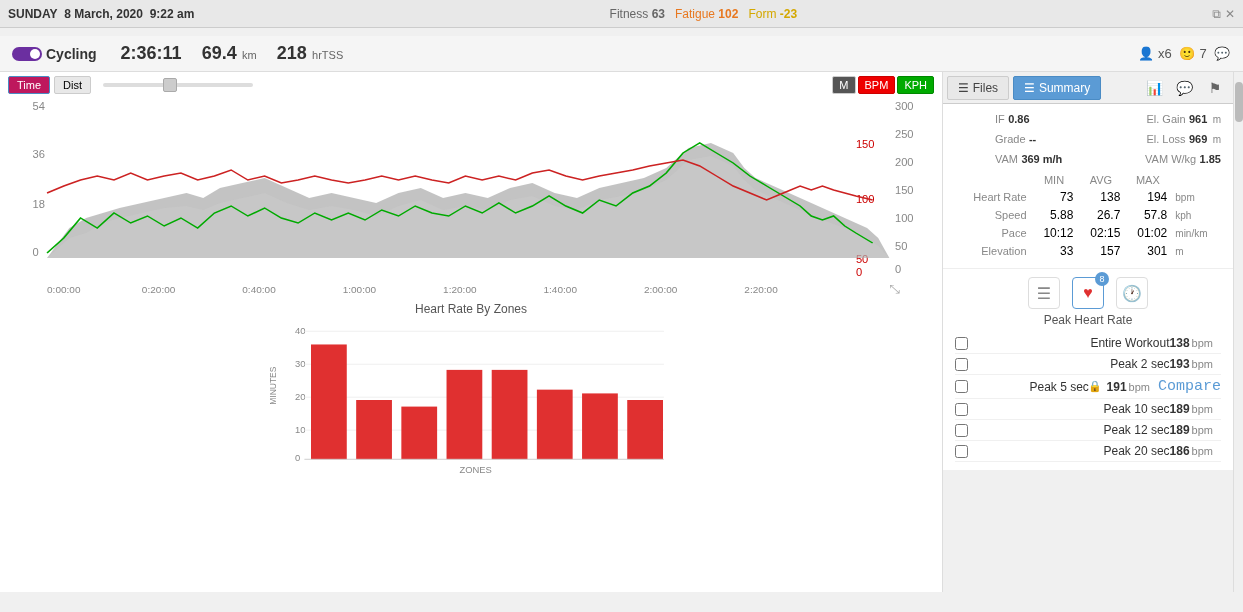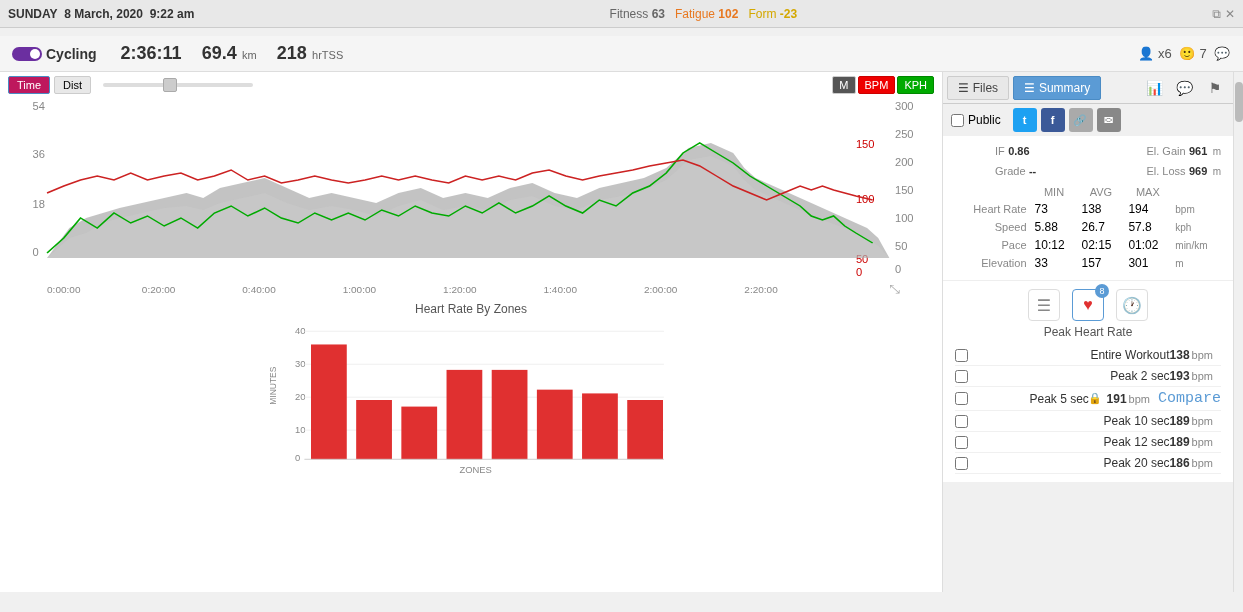--- a/index.html
+++ b/index.html
@@ -125,21 +125,21 @@
 
     
     .stats-section {
       padding: 8px 12px;
       background: #fff;
       border-bottom: 1px solid #eee;
     }
 
     .stats-table { width: 100%; border-collapse: collapse; }
     .stats-table th { font-size: 11px; color: #888; font-weight: normal; text-align: center; padding: 2px 4px; }
-    .stats-table td { font-size: 12px; text-align: left; padding: 2px 4px; }
+    .stats-table td { font-size: 12px; text-align: right; padding: 2px 4px; }
     .stats-table td.label { text-align: right; color: #888; font-size: 11px; }
     .stats-table td.unit { font-size: 10px; color: #888; text-align: left; }
 
     
     .peak-hr-section { padding: 8px 12px; background: #fff; }
     .peak-hr-icons { display: flex; justify-content: center; gap: 12px; align-items: center; margin-bottom: 4px; }
     .peak-hr-icon { width: 32px; height: 32px; border: 1px solid #ddd; border-radius: 4px; display: flex; align-items: center; justify-content: center; font-size: 16px; color: #888; position: relative; }
     .peak-hr-icon.active { border-color: #5b9bd5; }
     .badge { position: absolute; top: -6px; right: -6px; background: #5b9bd5; color: #fff; border-radius: 50%; width: 14px; height: 14px; font-size: 9px; display: flex; align-items: center; justify-content: center; }
     .peak-hr-label { text-align: center; font-size: 12px; color: #555; margin-bottom: 6px; }
@@ -332,30 +332,20 @@
           <span>☰</span>
           <span>Summary</span>
         </button>
         <div class="tab-icons">
           <button class="tab-icon-btn">📊</button>
           <button class="tab-icon-btn">💬</button>
           <button class="tab-icon-btn">⚑</button>
         </div>
       </div>
 
-      <div class="social-bar">
-        <label class="checkbox-public">
-          <input type="checkbox" style="">
-          <span>Public</span>
-        </label>
-        <span class="social-icon social-twitter">t</span>
-        <span class="social-icon social-facebook">f</span>
-        <span class="social-icon social-link">🔗</span>
-        <span class="social-icon social-email">✉</span>
-      </div>
 
       <div class="stats-section">
         <div style="display:flex; gap:16px; margin-bottom:6px;">
           <div>
             <span class="info-label">IF</span>
             <span class="info-val">0.86</span>
           </div>
           <div style="margin-left:auto;">
             <span class="info-label">El. Gain</span>
             <span class="info-val">961</span>
@@ -364,20 +354,30 @@
         </div>
         <div style="display:flex; gap:16px; margin-bottom:6px;">
           <div>
             <span class="info-label">Grade</span>
             <span class="info-val">--</span>
           </div>
           <div style="margin-left:auto;">
             <span class="info-label">El. Loss</span>
             <span class="info-val">969</span>
             <span class="info-unit">m</span>
+          </div>
+        </div>
+        <div style="display:flex; gap:16px; margin-bottom:6px;">
+          <div>
+            <span class="info-label">VAM</span>
+            <span class="info-val">369 m/h</span>
+          </div>
+          <div style="margin-left:auto;">
+            <span class="info-label">VAM W/kg</span>
+            <span class="info-val">1.85</span>
           </div>
         </div>
 
         <table class="stats-table">
           <thead>
             <tr>
               <th></th>
               <th>MIN</th>
               <th>AVG</th>
               <th>MAX</th>

